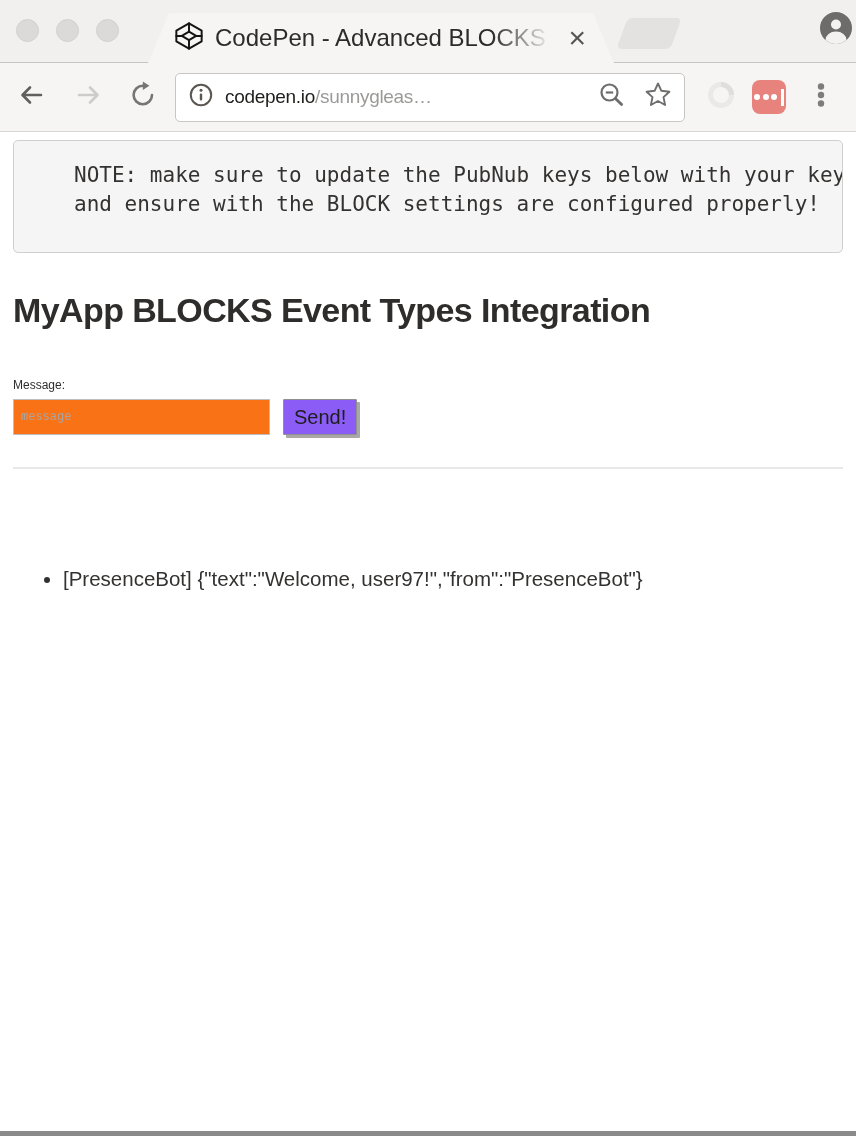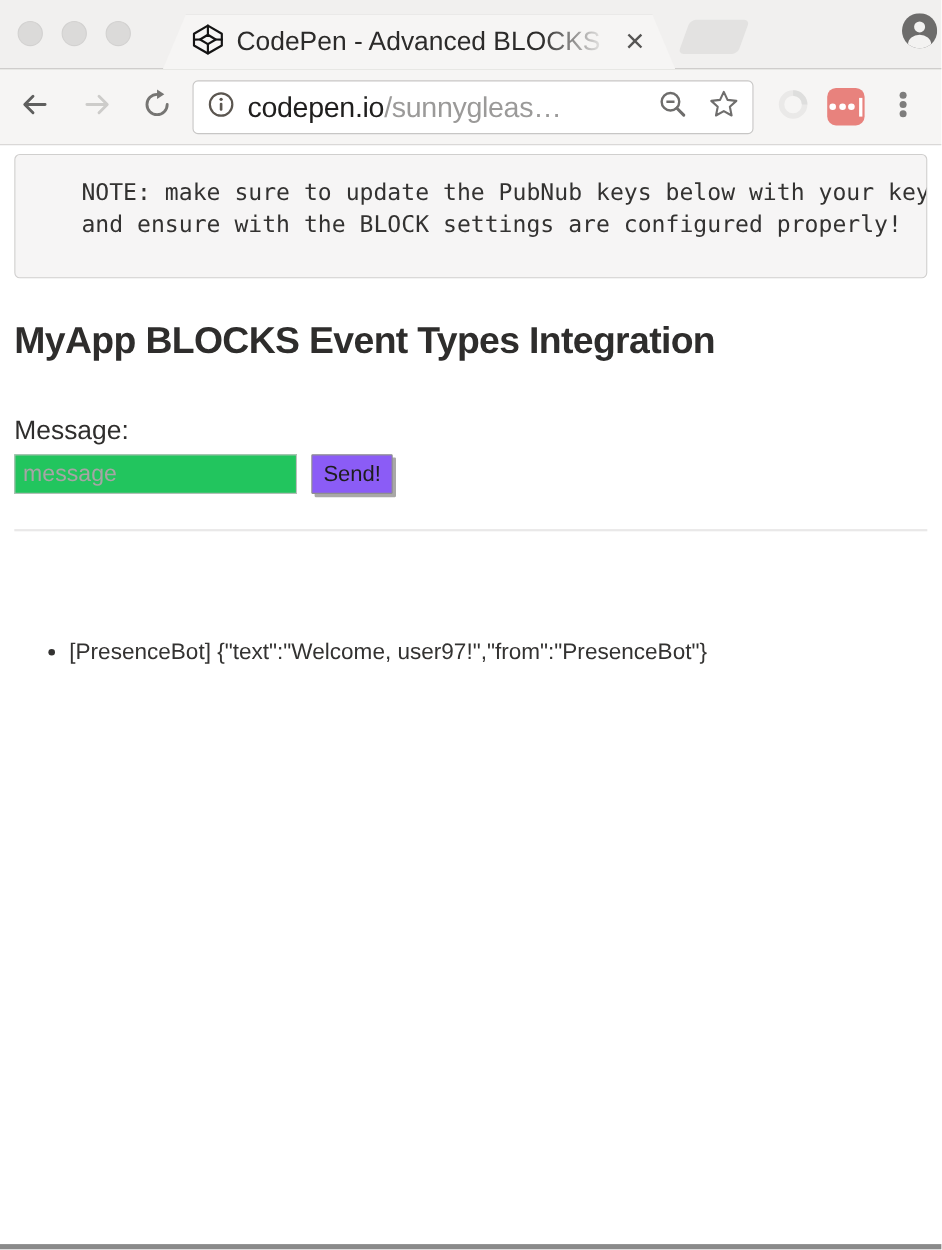--- a/index.html
+++ b/index.html
@@ -46,21 +46,21 @@
   .nav-back { margin-right:28px; }
   .nav-forward { margin-right:24px; }
   .nav-reload { margin-right:17px; }
 
   .url-bar {
     flex:0 0 auto; width:510px; height:49px; box-sizing:border-box;
     background:#fff; border:1px solid #c7c6c5; border-radius:5px;
     display:flex; align-items:center; padding:0 12px;
   }
   .url-info { margin-right:11px; flex:0 0 auto; }
-  .url-text { flex:1 1 auto; font-size:26px; white-space:nowrap; overflow:hidden; letter-spacing:-0.3px; }
+  .url-text { flex:1 1 auto; font-size:19px; white-space:nowrap; overflow:hidden; letter-spacing:-0.3px; }
   .url-domain { color:#1f1e1d; }
   .url-path { color:#9b9a99; }
   .url-zoom { margin:0 18px 0 6px; flex:0 0 auto; }
   .url-star { flex:0 0 auto; }
 
   .ext-area { display:flex; align-items:center; margin-left:21px; }
   .ext-faded { margin-right:16px; }
   .lastpass {
     width:34px; height:34px; border-radius:8px; margin-right:19px;
     display:flex; align-items:center; justify-content:center; gap:2.5px;
@@ -75,25 +75,25 @@
     margin-top:8px; height:113px; box-sizing:border-box; overflow:hidden;
     background:#f6f5f5; border:1px solid #d0cfce; border-radius:5px;
     font-family:"DejaVu Sans Mono", monospace; font-size:21px; line-height:29px;
     padding:20px 0 0 60px; color:#333231;
   }
   .note div { white-space:pre; }
   h1.page-heading {
     margin:38px 0 0; font-size:34px; line-height:1.12; font-weight:bold;
     color:#2e2d2c; letter-spacing:-0.6px;
   }
-  .msg-label { margin-top:49px; font-size:24px; color:#2f2e2d; }
+  .msg-label { margin-top:49px; font-size:12px; color:#2f2e2d; }
   .input-row { margin-top:7px; display:flex; align-items:flex-start; gap:13px; }
   .msg-input {
     width:257px; height:36px; box-sizing:border-box; border:1px solid #bfbebe;
-    border-radius:0; background:#22c55e; font-family:Liberation Sans, sans-serif; font-size:21px; padding:0 7px; color:#333;
+    border-radius:0; background:#f97316; font-family:Liberation Mono, monospace; font-size:12px; padding:0 7px; color:#333;
   }
   .msg-input::placeholder { color:#a6a5a5; opacity:1; }
   .btn {
     font-family:inherit; font-size:20px; color:#1d1d1c;
     background:#8b5cf6; border:1px solid #8f8f8e; border-radius:1px;
     box-shadow:3px 3px 0 #a9a8a7; padding:4px 10px; height:36px; box-sizing:border-box;
   }
   .leave-row { margin-top:32px; }
   hr.divider { margin:32px 0 0; border:none; border-top:2px solid #e9e8e8; }
   ul.msg-list { margin:96px 0 0; padding-left:50px; }

